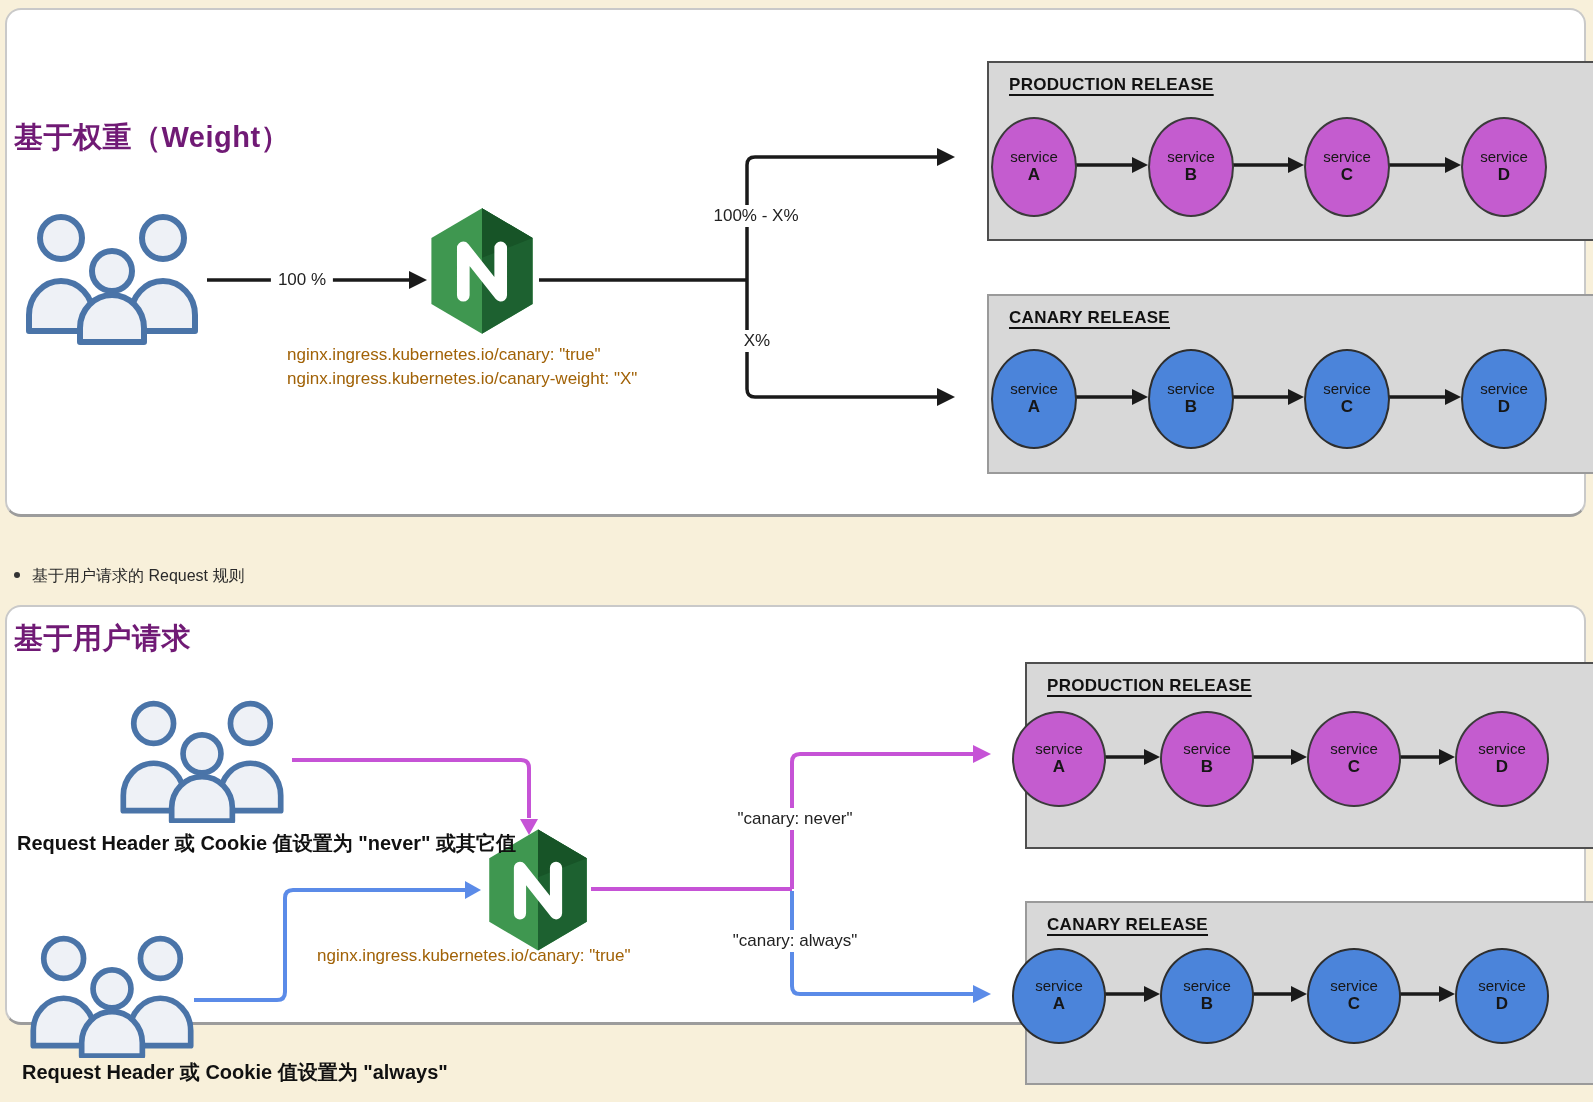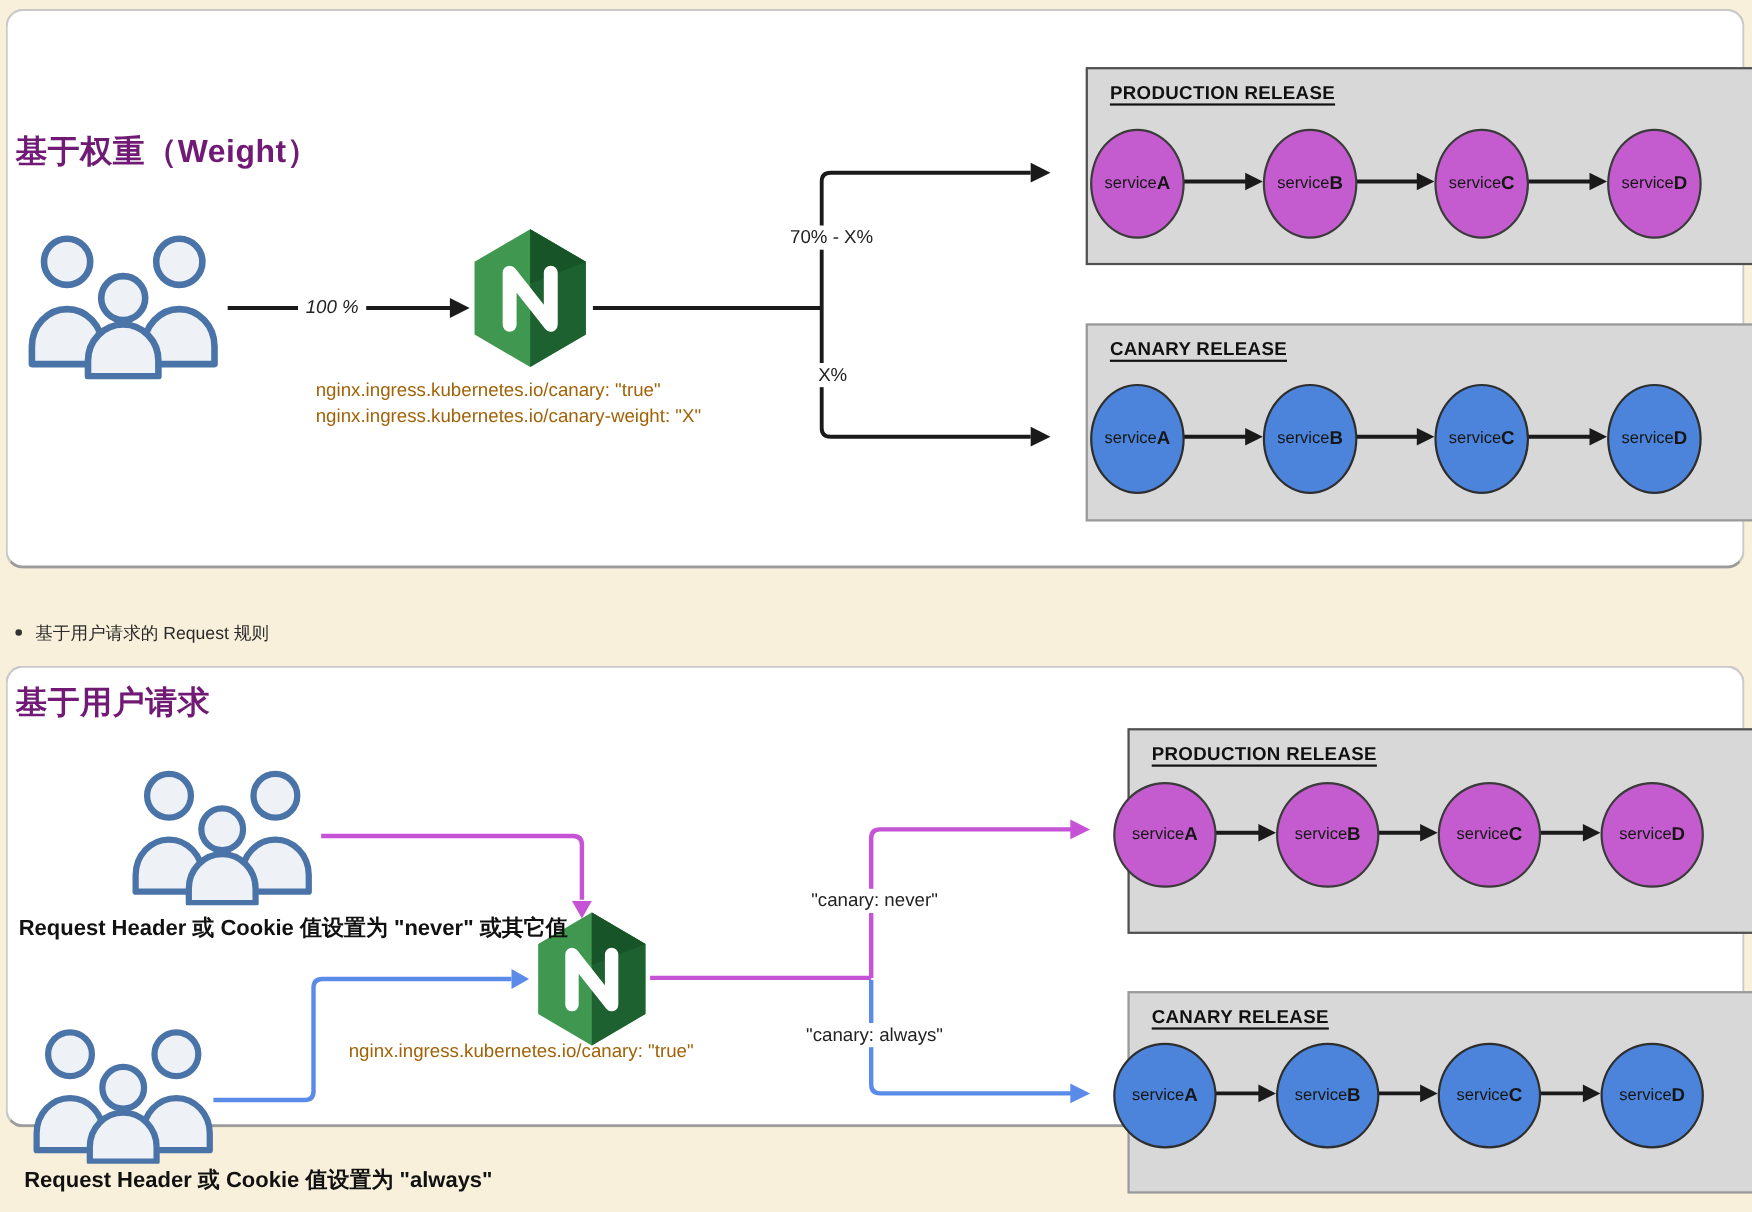--- a/index.html
+++ b/index.html
@@ -35,21 +35,21 @@
   }
   .release-box.prod{border:2px solid #4f4f4f;}
   .release-box.canary{border:2px solid #9a9a9a;}
   .box-title{
     position:absolute;left:20px;top:12px;font-weight:bold;font-size:17px;
     color:#111;text-decoration:underline;text-decoration-thickness:2px;
     text-underline-offset:4px;letter-spacing:0.3px;white-space:nowrap;
   }
   .svc{
     position:absolute;border-radius:50%;z-index:3;
-    display:flex;flex-direction:row;align-items:center;justify-content:center;
+    display:flex;flex-direction:column;align-items:center;justify-content:center;
     line-height:1.1;color:#161616;text-align:center;
   }
   .svc span{font-size:15px;}
   .svc b{font-size:17px;}
   .svc.prod{width:82px;height:96px;background:#c45ccf;border:2px solid #3b3b3b;}
   .svc.canary{width:82px;height:96px;background:#4b84da;border:2px solid #2e2e2e;}
   .svc.prod2{width:90px;height:92px;background:#c45ccf;border:2px solid #3b3b3b;}
   .svc.canary2{width:90px;height:92px;background:#4b84da;border:2px solid #2e2e2e;}
   .cjk-label{
     position:absolute;font-weight:bold;font-size:20px;color:#111;
@@ -108,22 +108,22 @@
       <polygon points="948,387 930,378 930,396"></polygon>
       <polygon points="1141,155 1125,147 1125,163"></polygon>
       <polygon points="1297,155 1281,147 1281,163"></polygon>
       <polygon points="1454,155 1438,147 1438,163"></polygon>
       <polygon points="1141,387 1125,379 1125,395"></polygon>
       <polygon points="1297,387 1281,379 1281,395"></polygon>
       <polygon points="1454,387 1438,379 1438,395"></polygon>
     </g>
   </svg>
 
-  <div class="flow-label" style="left:295px;top:270px;font-style:italic;">100 %</div>
-  <div class="flow-label" style="left:749px;top:206px;">70% - X%</div>
+  <div class="flow-label" style="left:295px;top:270px;">100 %</div>
+  <div class="flow-label" style="left:749px;top:206px;">100% - X%</div>
   <div class="flow-label" style="left:750px;top:331px;">X%</div>
 
   <div class="annotation" style="left:280px;top:333px;">
     <div>nginx.ingress.kubernetes.io/canary: "true"</div>
     <div>nginx.ingress.kubernetes.io/canary-weight: "X"</div>
   </div>
 
   <div class="release-box prod" style="left:950px;top:51px;width:620px;height:180px;">
     <div class="box-title">PRODUCTION RELEASE</div>
   </div>

